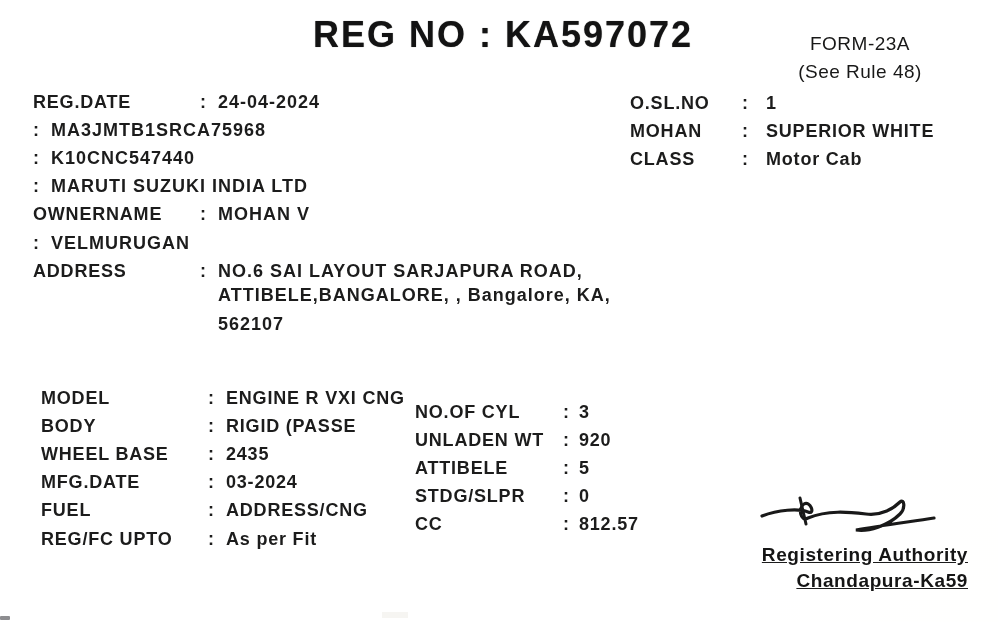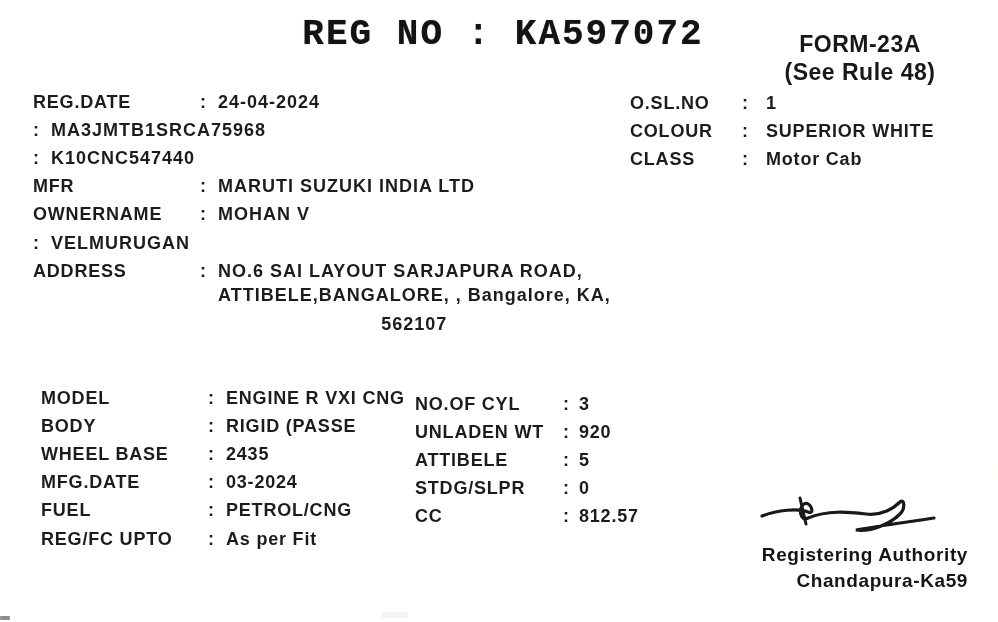--- a/index.html
+++ b/index.html
@@ -12,53 +12,52 @@
     color:#1f1f1f;
     filter:blur(0.35px) contrast(1.03);
   }
   
   .title{
     position:absolute;top:14px;left:8px;right:0;
     text-align:center;
     font-size:36px;font-weight:bold;letter-spacing:2px;
     color:#161616;
     text-shadow:0 0 1px rgba(20,20,20,.55);
-    font-family:Liberation Mono, monospace;
   }
   .form-tag{
     position:absolute;top:30px;right:28px;width:220px;
-    text-align:center;font-size:23px;font-weight:bold;letter-spacing:.5px;
+    text-align:center;font-size:19px;font-weight:normal;letter-spacing:.5px;
     line-height:28px;color:#1b1b1b;
   }
   
   .fieldblock{position:absolute;}
   .frow{display:flex;align-items:center;height:28.2px;font-size:18px;font-weight:bold;letter-spacing:.8px;white-space:nowrap;}
   .frow .lbl{flex:0 0 auto;}
   .frow .colon{flex:0 0 auto;}
   .frow .val{flex:0 0 auto;}
   
   .blk-reg{top:88px;left:33px;}
   .blk-reg .lbl{width:167px;}
   .blk-reg .colon{width:18px;text-align:left;}
   .blk-reg .val{letter-spacing:1px;}
-  .addr-extra{margin-left:185px;height:29px;font-size:18px;font-weight:bold;letter-spacing:1px;white-space:nowrap;text-align:center;}
+  .addr-extra{margin-left:185px;height:29px;font-size:18px;font-weight:bold;letter-spacing:1px;white-space:nowrap;}
   
   .blk-sum{top:89px;left:630px;}
   .blk-sum .lbl{width:112px;}
   .blk-sum .colon{width:24px;}
   
   .blk-veh{top:384px;left:41px;}
   .blk-veh .lbl{width:167px;}
   .blk-veh .colon{width:18px;}
   
-  .blk-mid{top:390px;left:415px;}
+  .blk-mid{top:398px;left:415px;}
   .blk-mid .lbl{width:148px;}
   .blk-mid .colon{width:16px;}
   
-  .sig{position:absolute;top:488px;right:30px;width:300px;text-align:right;}
+  .sig{position:absolute;top:488px;right:30px;width:300px;text-align:right;text-decoration:underline;}
   .sig svg{display:block;margin:0 20px 2px auto;}
   .sig .auth{font-size:19px;font-weight:bold;letter-spacing:.6px;line-height:26px;color:#181818;}
   
   .speck{position:absolute;left:0px;bottom:2px;width:10px;height:4px;background:#8d8d90;border-radius:1px;}
   .speck2{position:absolute;left:382px;bottom:4px;width:26px;height:6px;background:#f3f2ef;}
 </style>
 </head>
 <body>
 
 <div class="page">
@@ -78,21 +77,20 @@
     </div>
     <div class="frow">
         <span class="colon">:</span>
         <span class="val">MA3JMTB1SRCA75968</span>
     </div>
     <div class="frow">
         <span class="colon">:</span>
         <span class="val">K10CNC547440</span>
     </div>
     <div class="frow">
-      <span class="lbl">MFR</span>
         <span class="colon">:</span>
         <span class="val">MARUTI SUZUKI INDIA LTD</span>
     </div>
     <div class="frow">
       <span class="lbl">OWNERNAME</span>
         <span class="colon">:</span>
         <span class="val">MOHAN V</span>
     </div>
     <div class="frow">
         <span class="colon">:</span>
@@ -107,21 +105,21 @@
     <div class="addr-extra">562107</div>
   </div>
 
   <div class="fieldblock blk-sum">
     <div class="frow">
       <span class="lbl">O.SL.NO</span>
         <span class="colon">:</span>
         <span class="val">1</span>
     </div>
     <div class="frow">
-      <span class="lbl">COLOUR</span>
+      <span class="lbl">MOHAN</span>
         <span class="colon">:</span>
         <span class="val">SUPERIOR WHITE</span>
     </div>
     <div class="frow">
       <span class="lbl">CLASS</span>
         <span class="colon">:</span>
         <span class="val">Motor Cab</span>
     </div>
   </div>
 
@@ -142,21 +140,21 @@
         <span class="val">2435</span>
     </div>
     <div class="frow">
       <span class="lbl">MFG.DATE</span>
         <span class="colon">:</span>
         <span class="val">03-2024</span>
     </div>
     <div class="frow">
       <span class="lbl">FUEL</span>
         <span class="colon">:</span>
-        <span class="val">PETROL/CNG</span>
+        <span class="val">ADDRESS/CNG</span>
     </div>
     <div class="frow">
       <span class="lbl">REG/FC UPTO</span>
         <span class="colon">:</span>
         <span class="val">As per Fit</span>
     </div>
   </div>
 
   <div class="fieldblock blk-mid">
     <div class="frow">

